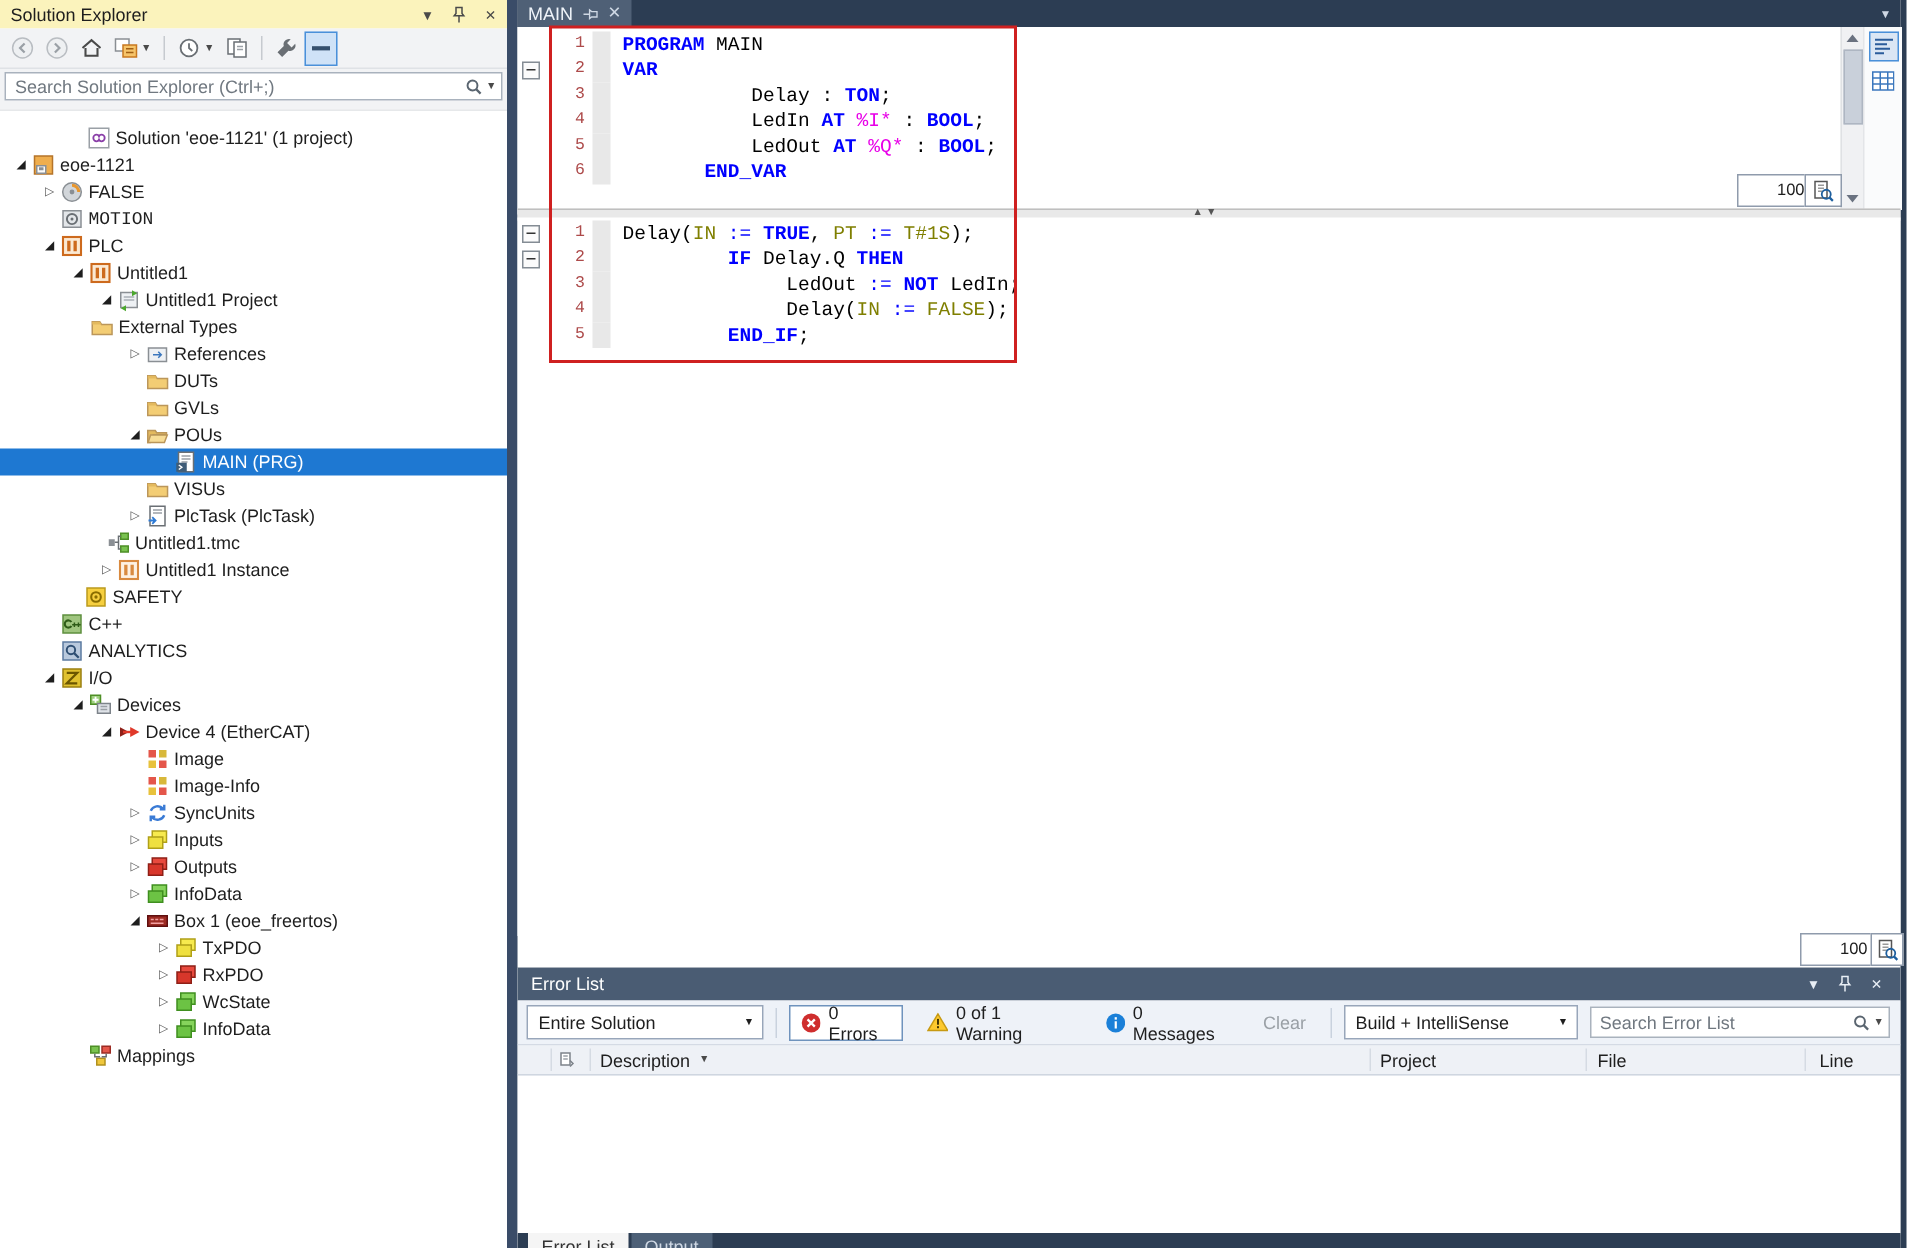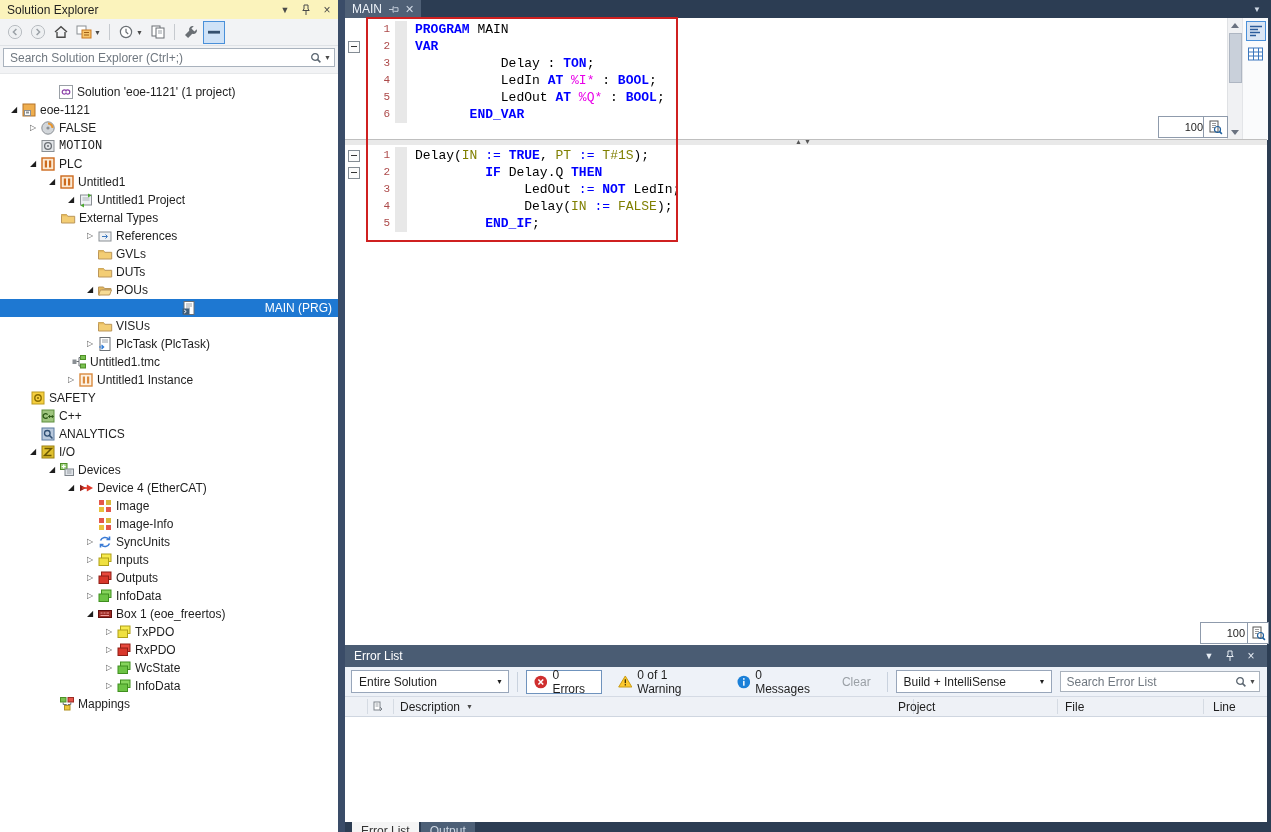--- a/index.html
+++ b/index.html
@@ -266,43 +266,43 @@
         <span class="tlabel">References</span>
       </div>
       <div class="trow" style="padding-left: 83px;">
         <span class="exp"></span>
         <span class="ticon">
           <svg width="16" height="16" viewBox="0 0 16 16">
             <path d="M1.5 4.5h5l1.2 1.8h7V13H1.5z" fill="#f3cd74" stroke="#bb965a"></path>
             <path d="M1.5 4.5h5l1.2 1.8H1.5z" fill="#e3b95e"></path>
           </svg>
         </span>
-        <span class="tlabel">GVLs</span>
+        <span class="tlabel">DUTs</span>
       </div>
       <div class="trow" style="padding-left: 83px;">
         <span class="exp"></span>
         <span class="ticon">
           <svg width="16" height="16" viewBox="0 0 16 16">
             <path d="M1.5 4.5h5l1.2 1.8h7V13H1.5z" fill="#f3cd74" stroke="#bb965a"></path>
             <path d="M1.5 4.5h5l1.2 1.8H1.5z" fill="#e3b95e"></path>
           </svg>
         </span>
-        <span class="tlabel">DUTs</span>
+        <span class="tlabel">GVLs</span>
       </div>
       <div class="trow" style="padding-left: 83px;">
         <span class="exp open">◢</span>
         <span class="ticon">
           <svg width="16" height="16" viewBox="0 0 16 16">
             <path d="M1.5 5h5l1 1.5h6.5v1.3H5.2L3.2 13H1.5z" fill="#e3b95e" stroke="#bb965a"></path>
             <path d="M3.4 8h11.1L12.6 13H1.7z" fill="#f7dc96" stroke="#bb965a"></path>
           </svg>
         </span>
         <span class="tlabel">POUs</span>
       </div>
-      <div class="trow sel" style="padding-left: 102px; justify-content: space-between;">
+      <div class="trow sel" style="padding-left: 102px;">
         <span class="exp"></span>
         <span class="ticon">
           <svg width="16" height="16" viewBox="0 0 16 16">
             <rect x="3" y="1.5" width="10" height="13" fill="#fff" stroke="#6a6f74"></rect>
             <path d="M5 4h6M5 6h6M5 8h4" stroke="#9aa0a6"></path>
             <rect x="1.5" y="8.5" width="7" height="6" fill="#3f5d78"></rect>
             <path d="M3.2 10l2 1.5-2 1.5" fill="none" stroke="#fff"></path>
           </svg>
         </span>
         <span class="tlabel">MAIN (PRG)</span>
@@ -344,21 +344,21 @@
         <span class="exp">▷</span>
         <span class="ticon">
           <svg width="16" height="16" viewBox="0 0 16 16">
             <rect x="2" y="2" width="12" height="12" fill="#fdf1e2" stroke="#d98a3f" stroke-width="1.4"></rect>
             <rect x="4.8" y="4.5" width="2.2" height="7" fill="#d98a3f"></rect>
             <rect x="9" y="4.5" width="2.2" height="7" fill="#d98a3f"></rect>
           </svg>
         </span>
         <span class="tlabel">Untitled1 Instance</span>
       </div>
-      <div class="trow" style="padding-left: 16px;">
+      <div class="trow" style="padding-left: 42px;">
         <span class="exp"></span>
         <span class="ticon">
           <svg width="16" height="16" viewBox="0 0 16 16">
             <rect x="2" y="2" width="12" height="12" fill="#f6cf3f" stroke="#bb9a1e"></rect>
             <circle cx="8" cy="8" r="3.2" fill="none" stroke="#8a6d00" stroke-width="1.4"></circle>
             <circle cx="8" cy="8" r="1.1" fill="#8a6d00"></circle>
           </svg>
         </span>
         <span class="tlabel">SAFETY</span>
       </div>
@@ -761,21 +761,21 @@
           <path d="M2.5 3h3M2.5 5h3" stroke="#9aa0a6"></path>
           <path d="M7 6l2 2-2 2" fill="none" stroke="#7d838a"></path>
         </svg>
     </span>
     <span class="hsep" style="left:48px"></span>
     <span class="hcell" style="left:55px">
       <span>Description</span>
       <span class="caret" style="margin-left:6px">▼</span>
     </span>
     <span class="hsep" style="left:568px"></span>
-    <span class="hcell" style="left:553px">Project</span>
+    <span class="hcell" style="left:575px">Project</span>
     <span class="hsep" style="left:712px"></span>
     <span class="hcell" style="left:720px">File</span>
     <span class="hsep" style="left:858px"></span>
     <span class="hcell" style="left:868px">Line</span>
   </div>
 
   <div class="el-body"></div>
 
   <div class="el-bottom">
     <span class="btab active">Error List</span>

